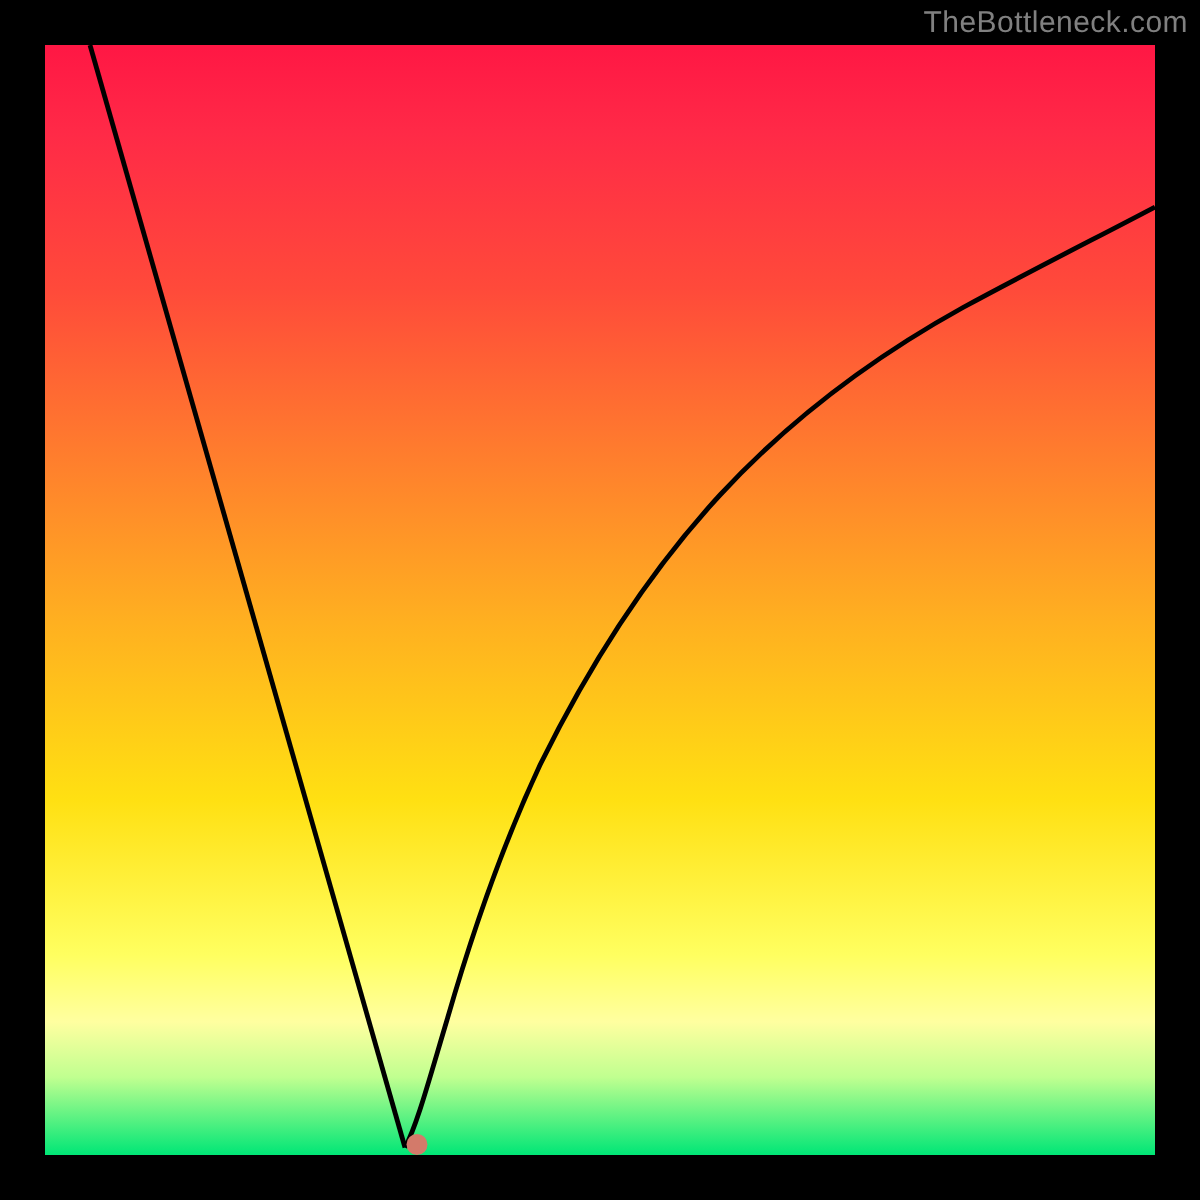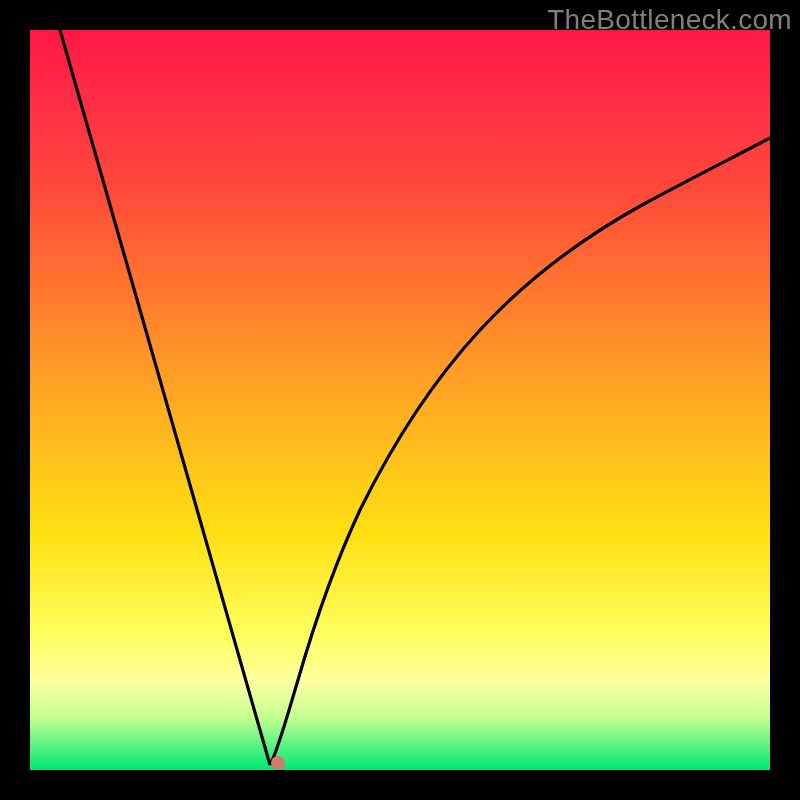--- a/index.html
+++ b/index.html
@@ -29,21 +29,21 @@
       #ffffa0 88%,
       #c0ff90 93%,
       #00e676 100%
     );
   }
   .attribution {
     position: absolute;
     top: 4px;
     right: 8px;
     color: #808080;
-    font-size: 28px;
+    font-size: 20px;
     font-weight: 500;
     letter-spacing: 0.3px;
   }
   svg.curve {
     position: absolute;
     inset: 0;
     width: 740px;
     height: 740px;
   }
   .marker {

